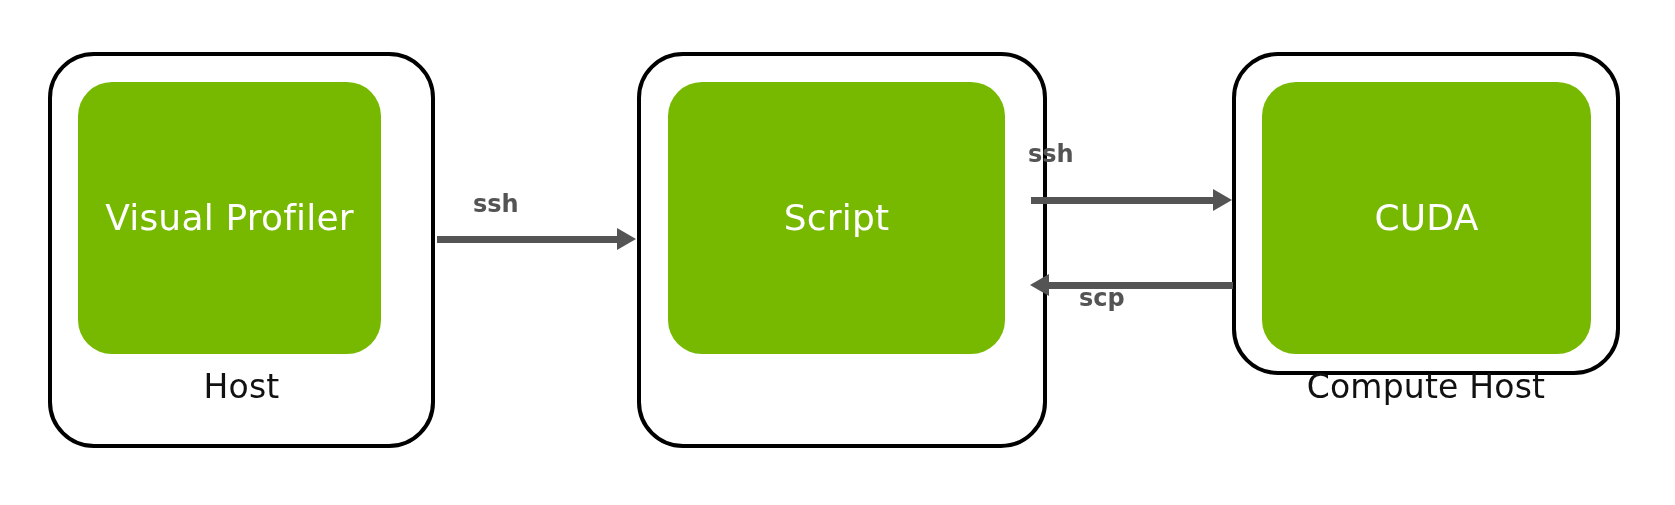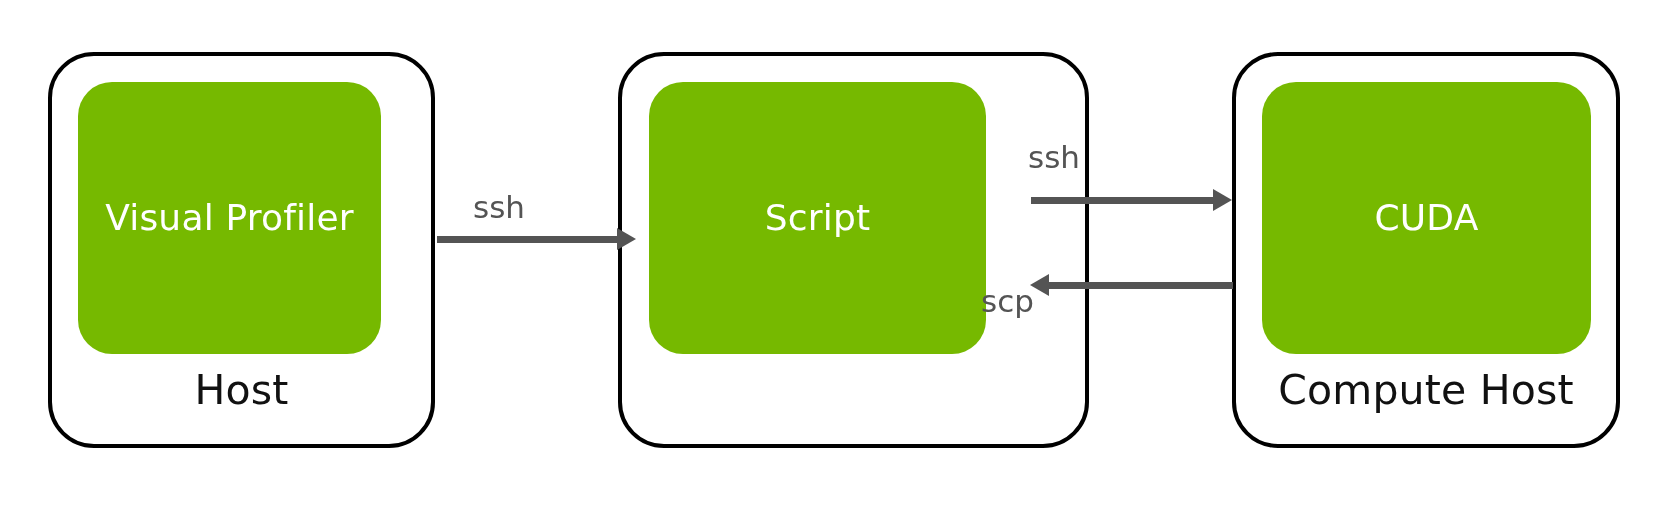--- a/index.html
+++ b/index.html
@@ -44,30 +44,30 @@
     font-weight: 400;
     letter-spacing: 0.2px;
     padding: 0 10px;
   }
   .node-caption {
     position: absolute;
     left: 0;
     width: 100%;
     text-align: center;
     color: #111111;
-    font-size: 41px;
+    font-size: 33px;
     line-height: 1;
     font-weight: 400;
     letter-spacing: 0.2px;
   }
 
   
   #node-host       { left: 48px;   top: 52px; width: 387px; height: 396px; }
-  #node-login      { left: 618px;  top: 52px; width: 471px; height: 396px; }
-  #node-compute    { left: 1232px; top: 52px; width: 388px; height: 396px; }
+  #node-login      { left: 637px;  top: 52px; width: 410px; height: 396px; }
+  #node-compute    { left: 1232px; top: 52px; width: 388px; height: 323px; }
 
   #node-host .node-inner    { left: 26px; top: 26px; width: 303px; height: 272px; }
   #node-login .node-inner   { left: 27px; top: 26px; width: 337px; height: 272px; }
   #node-compute .node-inner { left: 26px; top: 26px; width: 329px; height: 272px; }
 
   .node-caption { top: 314px; }
 
   
   .arrow {
     position: absolute;
@@ -80,40 +80,40 @@
     height: 0;
     border-top: 11px solid transparent;
     border-bottom: 11px solid transparent;
   }
   .arrow-head.right { border-left: 19px solid #545454; }
   .arrow-head.left  { border-right: 19px solid #545454; }
 
   .edge-label {
     position: absolute;
     color: #545454;
-    font-size: 31px;
+    font-size: 24px;
     line-height: 1;
-    font-weight: 400;
+    font-weight: 700;
     white-space: nowrap;
   }
 
   
   #arrow-host-login       { left: 437px; top: 236px; width: 182px; }
   #arrowhead-host-login   { left: 617px; top: 228px; }
   #label-host-login       { left: 473px; top: 192px; }
 
   
   #arrow-login-compute     { left: 1031px; top: 197px; width: 183px; }
   #arrowhead-login-compute { left: 1213px; top: 189px; }
   #label-login-compute     { left: 1028px; top: 142px; }
 
   
   #arrow-compute-login     { left: 1049px; top: 282px; width: 184px; }
   #arrowhead-compute-login { left: 1030px; top: 274px; }
-  #label-compute-login     { left: 981px; top: 286px; }
+  #label-compute-login     { left: 1079px; top: 286px; }
 </style>
 </head>
 <body>
 
 <div id="canvas">
 
   <div class="node" id="node-host">
     <div class="node-inner">
       <span class="node-inner-label">Visual Profiler</span>
     </div>

